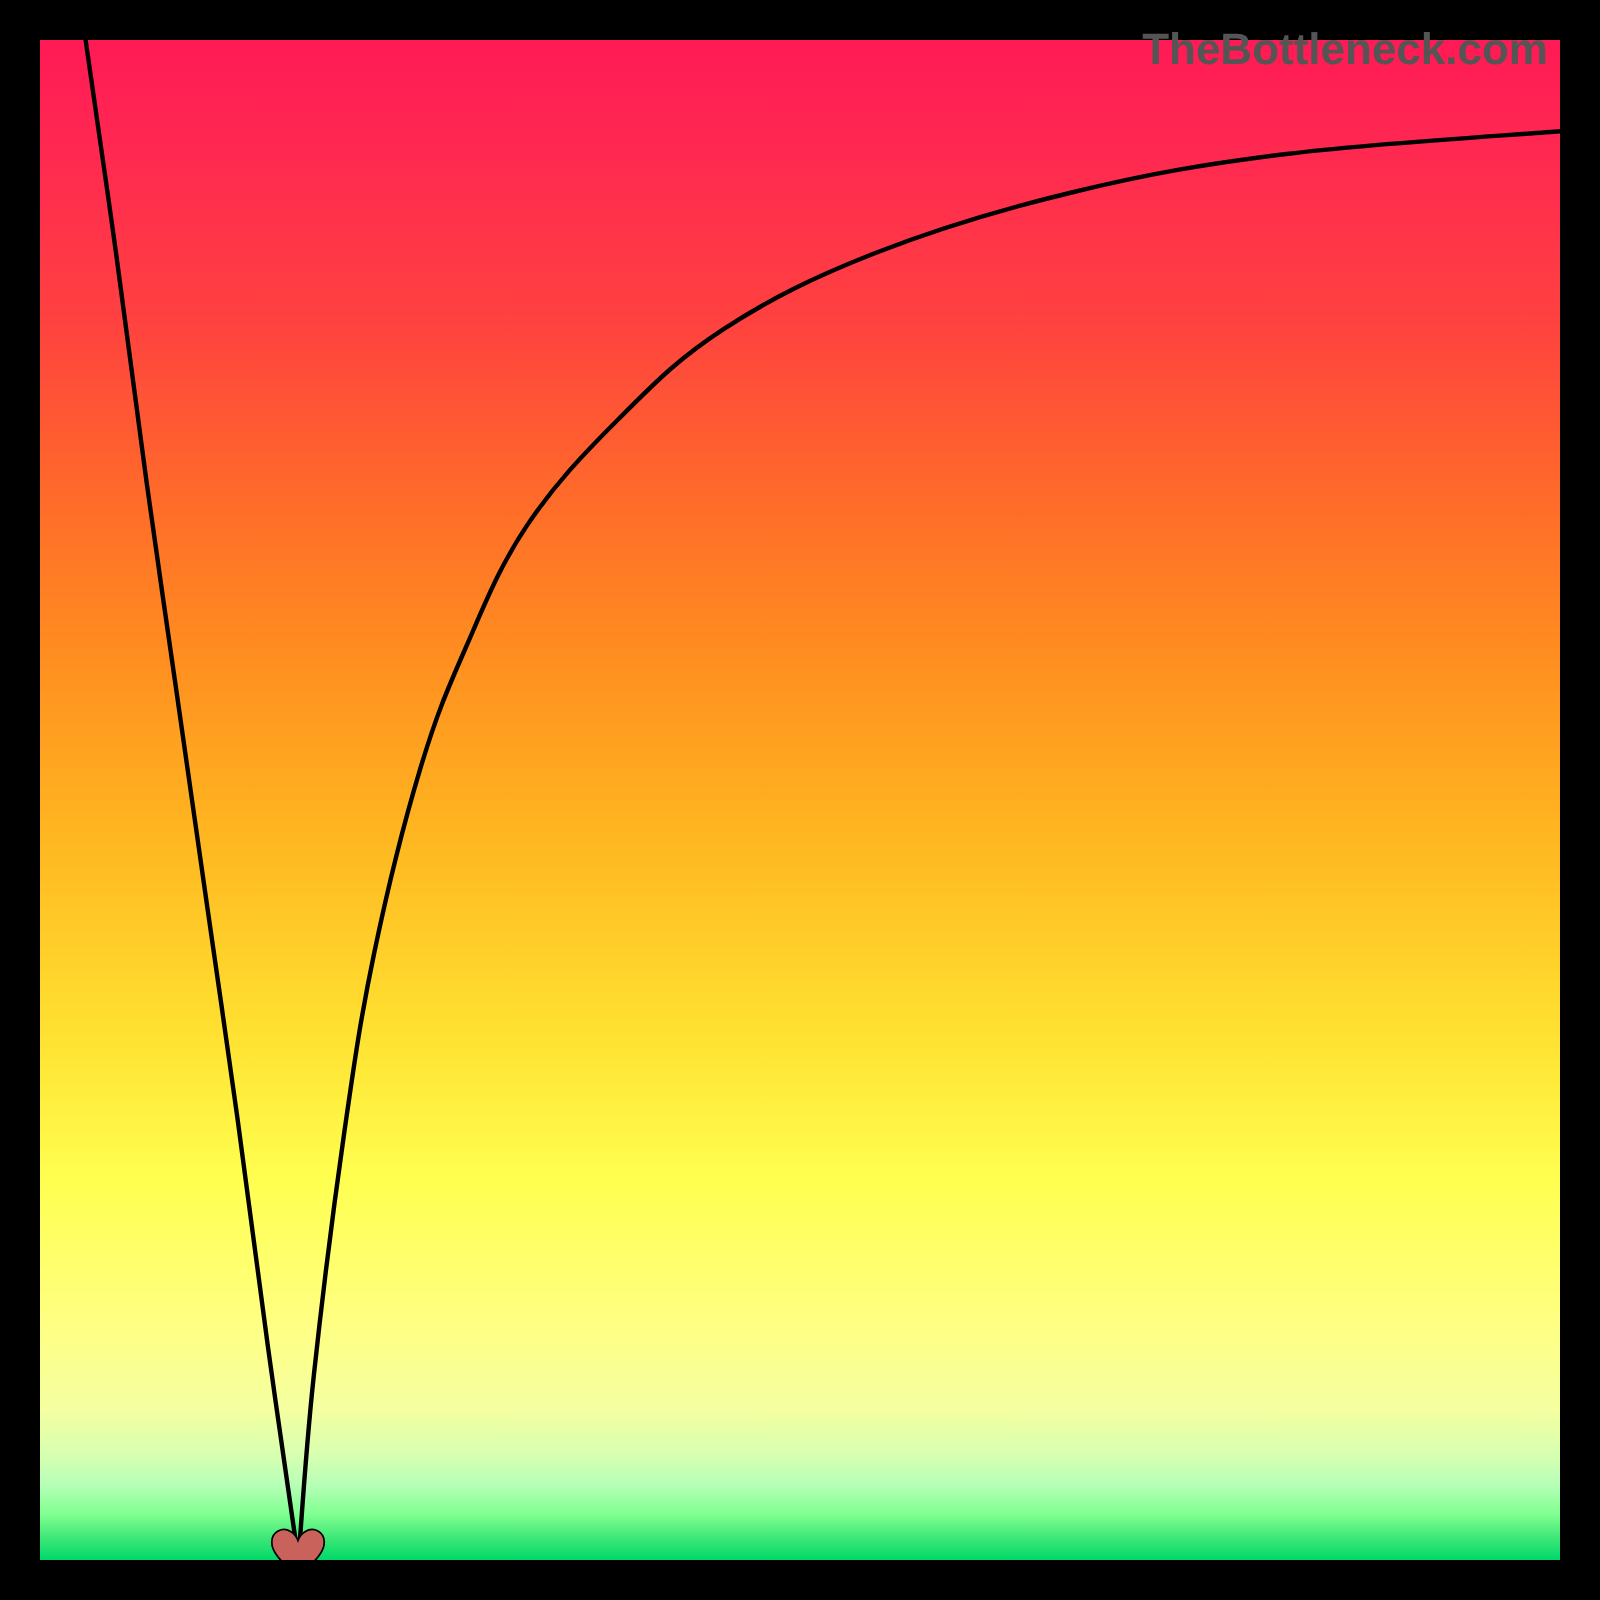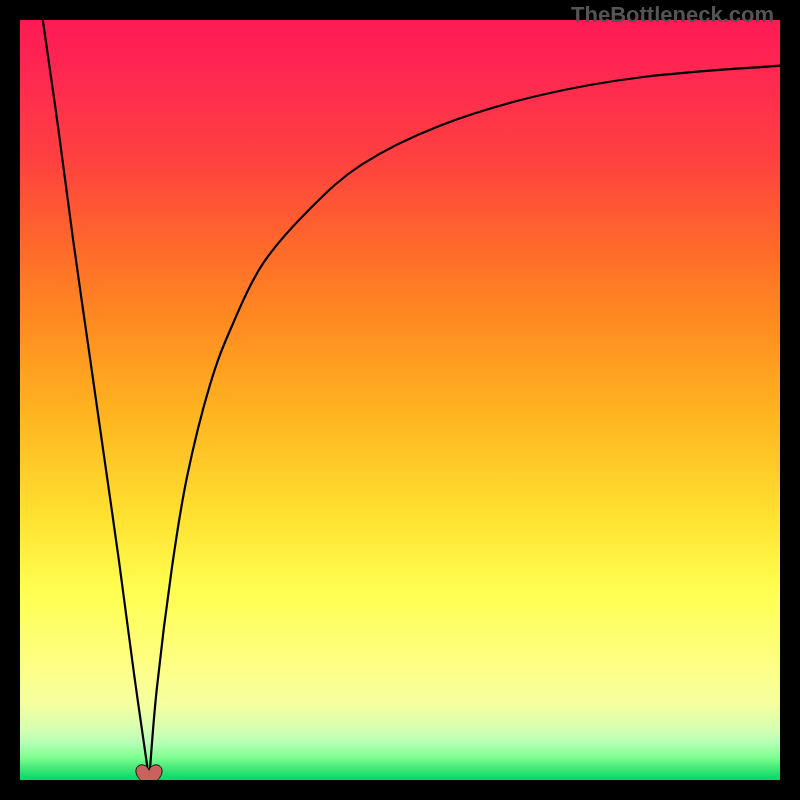--- a/index.html
+++ b/index.html
@@ -39,21 +39,21 @@
       #f5ffa0 90%,
       #d8ffb0 93%,
       #b8ffb8 95%,
       #80ff90 97%,
       #40e878 98.5%,
       #00d868 100%
     );
   }
   .attribution {
     position: absolute;
-    top: 2px;
+    top: 12px;
     right: 26px;
     color: #555555;
     font-size: 22px;
     font-weight: bold;
     letter-spacing: 0px;
     pointer-events: none;
   }
   svg.curve {
     position: absolute;
     left: 0;

